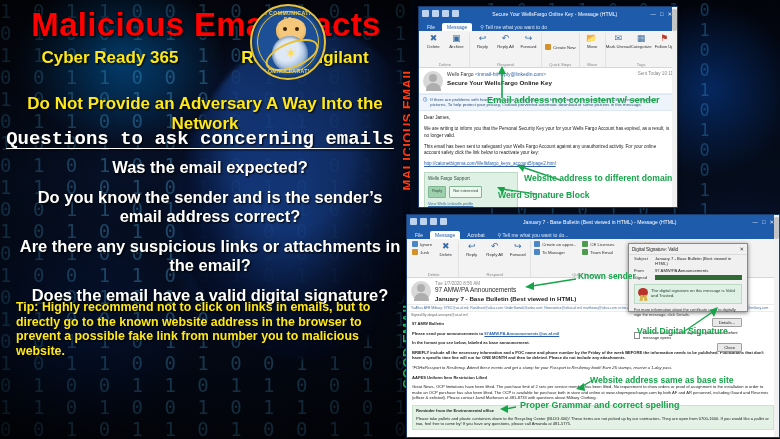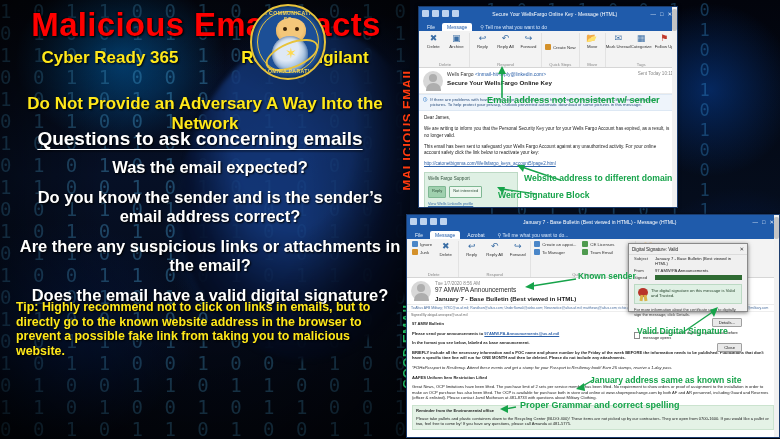--- a/index.html
+++ b/index.html
@@ -30,21 +30,21 @@
   .title{position:absolute;left:8px;top:6px;width:396px;text-align:center;
      color:#ff0000;font-size:33px;font-weight:bold;letter-spacing:.3px;
      text-shadow:0 0 2px #000,1px 1px 2px #000;}
   .subrow{position:absolute;left:10px;top:48px;width:390px;display:flex;
      justify-content:space-around;color:#ffe81a;font-size:17px;font-weight:bold;
      text-shadow:1px 1px 2px #000;}
   .advline{position:absolute;left:0px;top:94px;width:410px;text-align:center;
      color:#ffe81a;font-size:17px;font-weight:bold;text-shadow:1px 1px 2px #000;}
   .qhead{position:absolute;left:0;top:128px;width:400px;text-align:center;
      color:#fff;font-size:19px;font-weight:bold;text-decoration:underline;
-     text-underline-offset:4px;text-shadow:1px 1px 2px #000;}
+     text-underline-offset:4px;text-shadow:1px 1px 2px #000;font-family:Liberation Mono, monospace;}
   .qlist{position:absolute;left:16px;top:158px;width:388px;}
   .q{color:#fff;font-size:16.5px;font-weight:bold;line-height:19px;margin-bottom:11px;
      text-shadow:1px 1px 2px #000;text-align:center;}
   .tip{position:absolute;left:16px;top:300px;width:378px;color:#ffe81a;font-size:12.4px;
      font-weight:bold;line-height:14.5px;text-shadow:1px 1px 2px #000;}
   .fact{position:absolute;left:16px;top:348px;width:380px;color:#fff;font-size:19px;
      font-weight:bold;line-height:23px;text-shadow:1px 1px 2px #000;}
   .fact .pct{color:#ff0000;font-size:25px;}
   .contact{position:absolute;left:36px;top:400px;width:350px;color:#e03a2f;font-size:13.5px;
      line-height:18px;text-shadow:1px 1px 2px #000;}
@@ -202,21 +202,21 @@
         <span>Remain Vigilant</span>
       </div>
       <div class="advline">Do Not Provide an Adversary A Way Into the Network</div>
       <div class="qhead">Questions to ask concerning emails</div>
       <div class="qlist">
         <div class="q">Was the email expected?</div>
         <div class="q">Do you know the sender and is the sender’s email address correct?</div>
         <div class="q">Are there any suspicious links or attachments in the email?</div>
         <div class="q">Does the email have a valid digital signature?</div>
       </div>
-      <div class="tip">Tip: Highly recommend not to click on links in emails, but to directly go to the known website address in the browser to prevent a possible fake link from taking you to malicious website.</div>
+      <div class="tip">Tip: Highly recommend not to click on links in emails, but to directly go to the known website address in the browser to prevent a possible fake link from number you to malicious website.</div>
     </div>
   </div>
 
   <div class="vlabel vmal">MALICIOUS EMAIL</div>
   <div class="vlabel vgood">GOOD EMAIL</div>
 
   <div class="rightpane">
     <div class="rbg"></div>
     <div class="rbin">     1 0 1 1 0 0 1 0
      0 1 0 0 1 1 0 1
@@ -564,21 +564,21 @@
   <svg class="arrow" style="left:680px;top:305px;" width="40" height="30">
     <line x1="2" y1="28" x2="34" y2="6" stroke="#16a34a" stroke-width="1.4"></line>
     <polygon points="38,2 30,5 34,12" fill="#16a34a"></polygon>
   </svg>
   <div class="anno" style="left:637px;top:326px;font-size:8.6px;">Valid Digital Signature</div>
 
   <svg class="arrow" style="left:575px;top:378px;" width="22" height="14">
     <line x1="18" y1="2" x2="6" y2="9" stroke="#16a34a" stroke-width="1.4"></line>
     <polygon points="1,11 9,5 10,13" fill="#16a34a"></polygon>
   </svg>
-  <div class="anno" style="left:590px;top:375px;font-size:8.6px;">January address same as known site</div>
+  <div class="anno" style="left:590px;top:375px;font-size:8.6px;">Website address same as base site</div>
 
   <svg class="arrow" style="left:498px;top:403px;" width="22" height="12">
     <line x1="18" y1="4" x2="7" y2="6" stroke="#16a34a" stroke-width="1.4"></line>
     <polygon points="2,6 10,2 10,10" fill="#16a34a"></polygon>
   </svg>
   <div class="anno" style="left:520px;top:400px;font-size:9px;">Proper Grammar and correct spelling</div>
 
 </div>
 
 </body></html>

